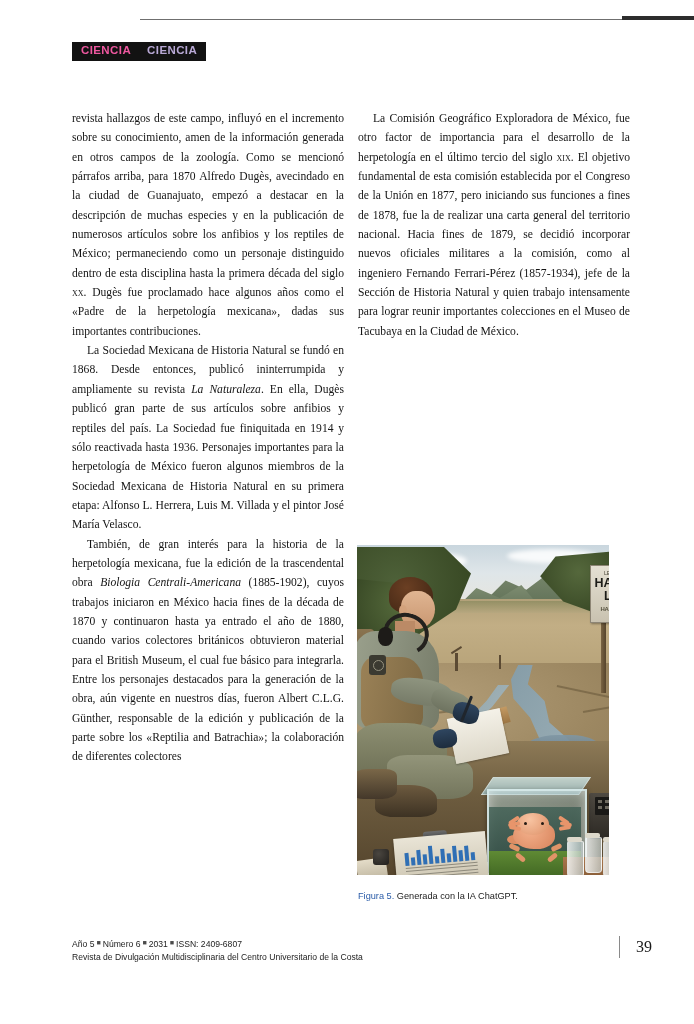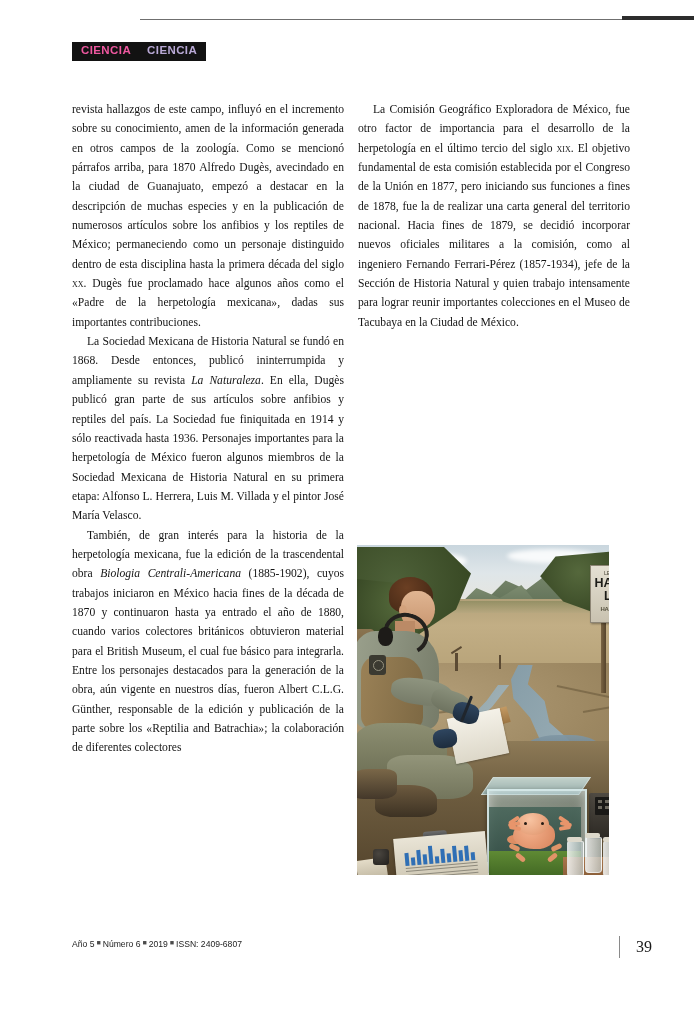--- a/index.html
+++ b/index.html
@@ -60,21 +60,21 @@
     left: 622px;
     top: 16px;
     width: 72px;
     height: 4px;
     background: #2d2d2d;
   }
 
   
   .col {
     position: absolute;
-    top: 100px;
+    top: 109px;
     width: 272px;
     font-size: 11.6px;
     line-height: 19.35px;
     text-align: justify;
     text-justify: inter-word;
     color: #141414;
     hyphens: manual;
   }
   .col-left  { left: 72px; }
   .col-right { left: 358px; }
@@ -814,22 +814,26 @@
       <div class="vial" style="left:228px;top:292px;"></div>
       <div class="vial-cap" style="left:228px;top:288px;"></div>
       <div class="vial" style="left:246px;top:296px;"></div>
       <div class="vial-cap" style="left:246px;top:292px;"></div>
       <div class="vial" style="left:264px;top:290px;"></div>
       <div class="vial-cap" style="left:264px;top:286px;"></div>
 
     </div>
   </div>
 
+  <div class="caption">
+    <span class="figno">Figura 5.</span><span> Generada con la IA ChatGPT.</span>
+  </div>
 
   <div class="footer">
     <div>
-      <span>Año 5</span><span class="sep">■</span><span>Número 6</span><span class="sep">■</span><span>2019</span><span class="sep">■</span><span>ISSN: 2409-6807</span>
+      <span>Año 5</span><span class="sep">■</span><span>Número 6</span><span class="sep">■</span><span>2031</span><span class="sep">■</span><span>ISSN: 2409-6807</span>
     </div>
+    <div>Revista de Divulgación Multidisciplinaria del Centro Universitario de la Costa</div>
   </div>
   <div class="pagenum-rule"></div>
   <div class="pagenum">39</div>
 
 </div>
 
 </body></html>

